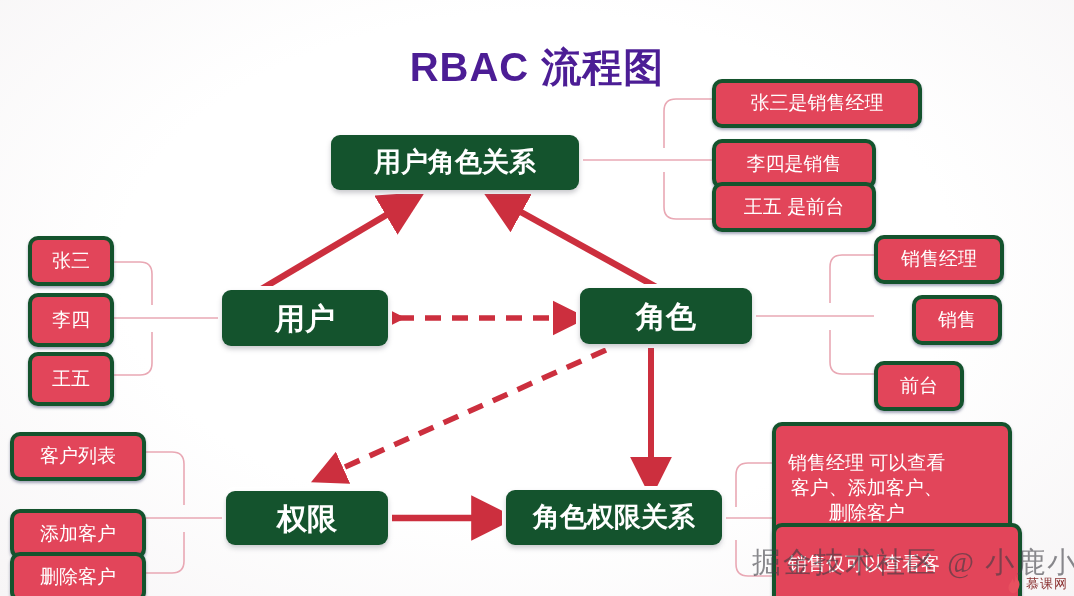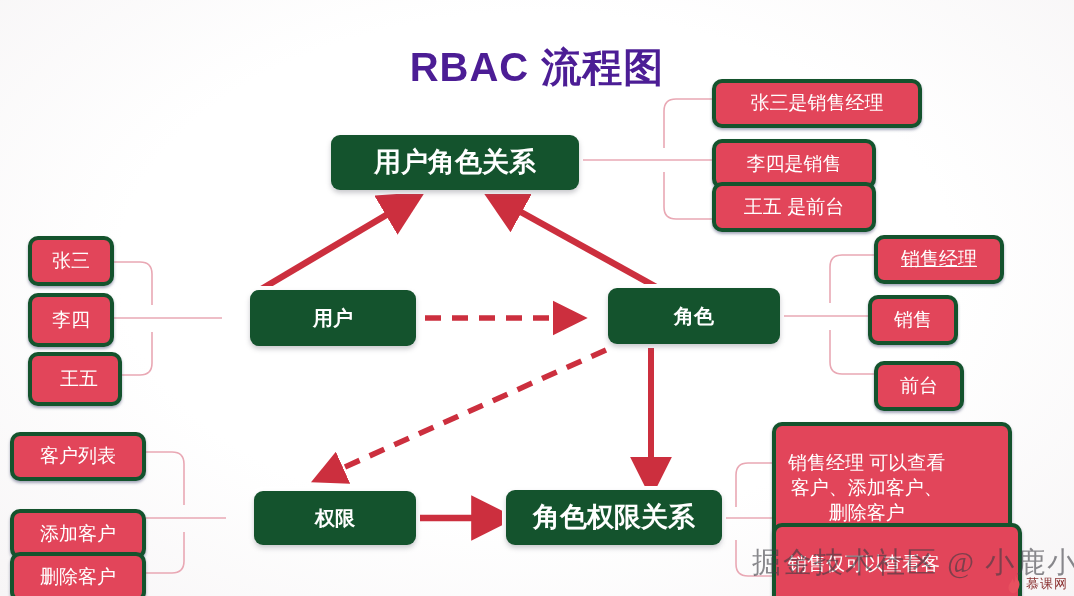--- a/index.html
+++ b/index.html
@@ -36,21 +36,21 @@
     color:#ffffff;
     border-radius:9px;
     display:flex;align-items:center;justify-content:center;
     font-weight:bold;
     box-shadow:0 3px 5px rgba(120,120,130,.40), 0 0 0 4px #ffffff;
     text-align:center;
     line-height:1.1;
     z-index:3;
   }
   .node.big{font-size:27px;}
-  .node.mid{font-size:20px;margin-left:28px;}
+  .node.mid{font-size:30px;}
 
   
   .chip{
     position:absolute;
     background:#e2455a;
     color:#ffffff;
     border-radius:10px;
     display:flex;align-items:center;justify-content:center;
     font-size:19px;
     box-shadow:0 2px 3px rgba(90,95,130,.55);
@@ -168,28 +168,28 @@
   <div class="node mid" style="left:222px;top:290px;width:166px;height:56px;">用户</div>
 
   <div class="node mid" style="left:580px;top:288px;width:172px;height:56px;">角色</div>
 
   <div class="node mid" style="left:226px;top:491px;width:162px;height:54px;">权限</div>
 
   <div class="node big" style="left:506px;top:490px;width:216px;height:55px;">角色权限关系</div>
 
   <div class="chip" style="left:28px;top:236px;width:78px;height:42px;">张三</div>
   <div class="chip" style="left:28px;top:293px;width:78px;height:46px;">李四</div>
-  <div class="chip" style="left:28px;top:352px;width:78px;height:46px;padding-left:8px;">王五</div>
+  <div class="chip" style="left:28px;top:352px;width:78px;height:46px;">王五</div>
 
   <div class="chip" style="left:712px;top:79px;width:202px;height:41px;">张三是销售经理</div>
   <div class="chip" style="left:712px;top:139px;width:156px;height:42px;">李四是销售</div>
   <div class="chip" style="left:712px;top:182px;width:156px;height:42px;">王五 是前台</div>
 
-  <div class="chip" style="left:874px;top:235px;width:122px;height:41px;text-decoration:underline;">销售经理</div>
-  <div class="chip" style="left:868px;top:295px;width:82px;height:42px;">销售</div>
+  <div class="chip" style="left:874px;top:235px;width:122px;height:41px;">销售经理</div>
+  <div class="chip" style="left:912px;top:295px;width:82px;height:42px;">销售</div>
   <div class="chip" style="left:874px;top:361px;width:82px;height:42px;">前台</div>
 
   <div class="chip" style="left:10px;top:432px;width:128px;height:41px;">客户列表</div>
   <div class="chip" style="left:10px;top:497px;width:128px;height:42px;margin-top:12px;">添加客户</div>
   <div class="chip" style="left:10px;top:552px;width:128px;height:42px;">删除客户</div>
 
   <div class="chip multiline" style="left:772px;top:422px;width:208px;height:82px;">销售经理 可以查看
 客户、添加客户、
 删除客户</div>
   <div class="chip multiline clip" style="left:772px;top:523px;width:218px;height:72px;">销售仅可以查看客</div>

